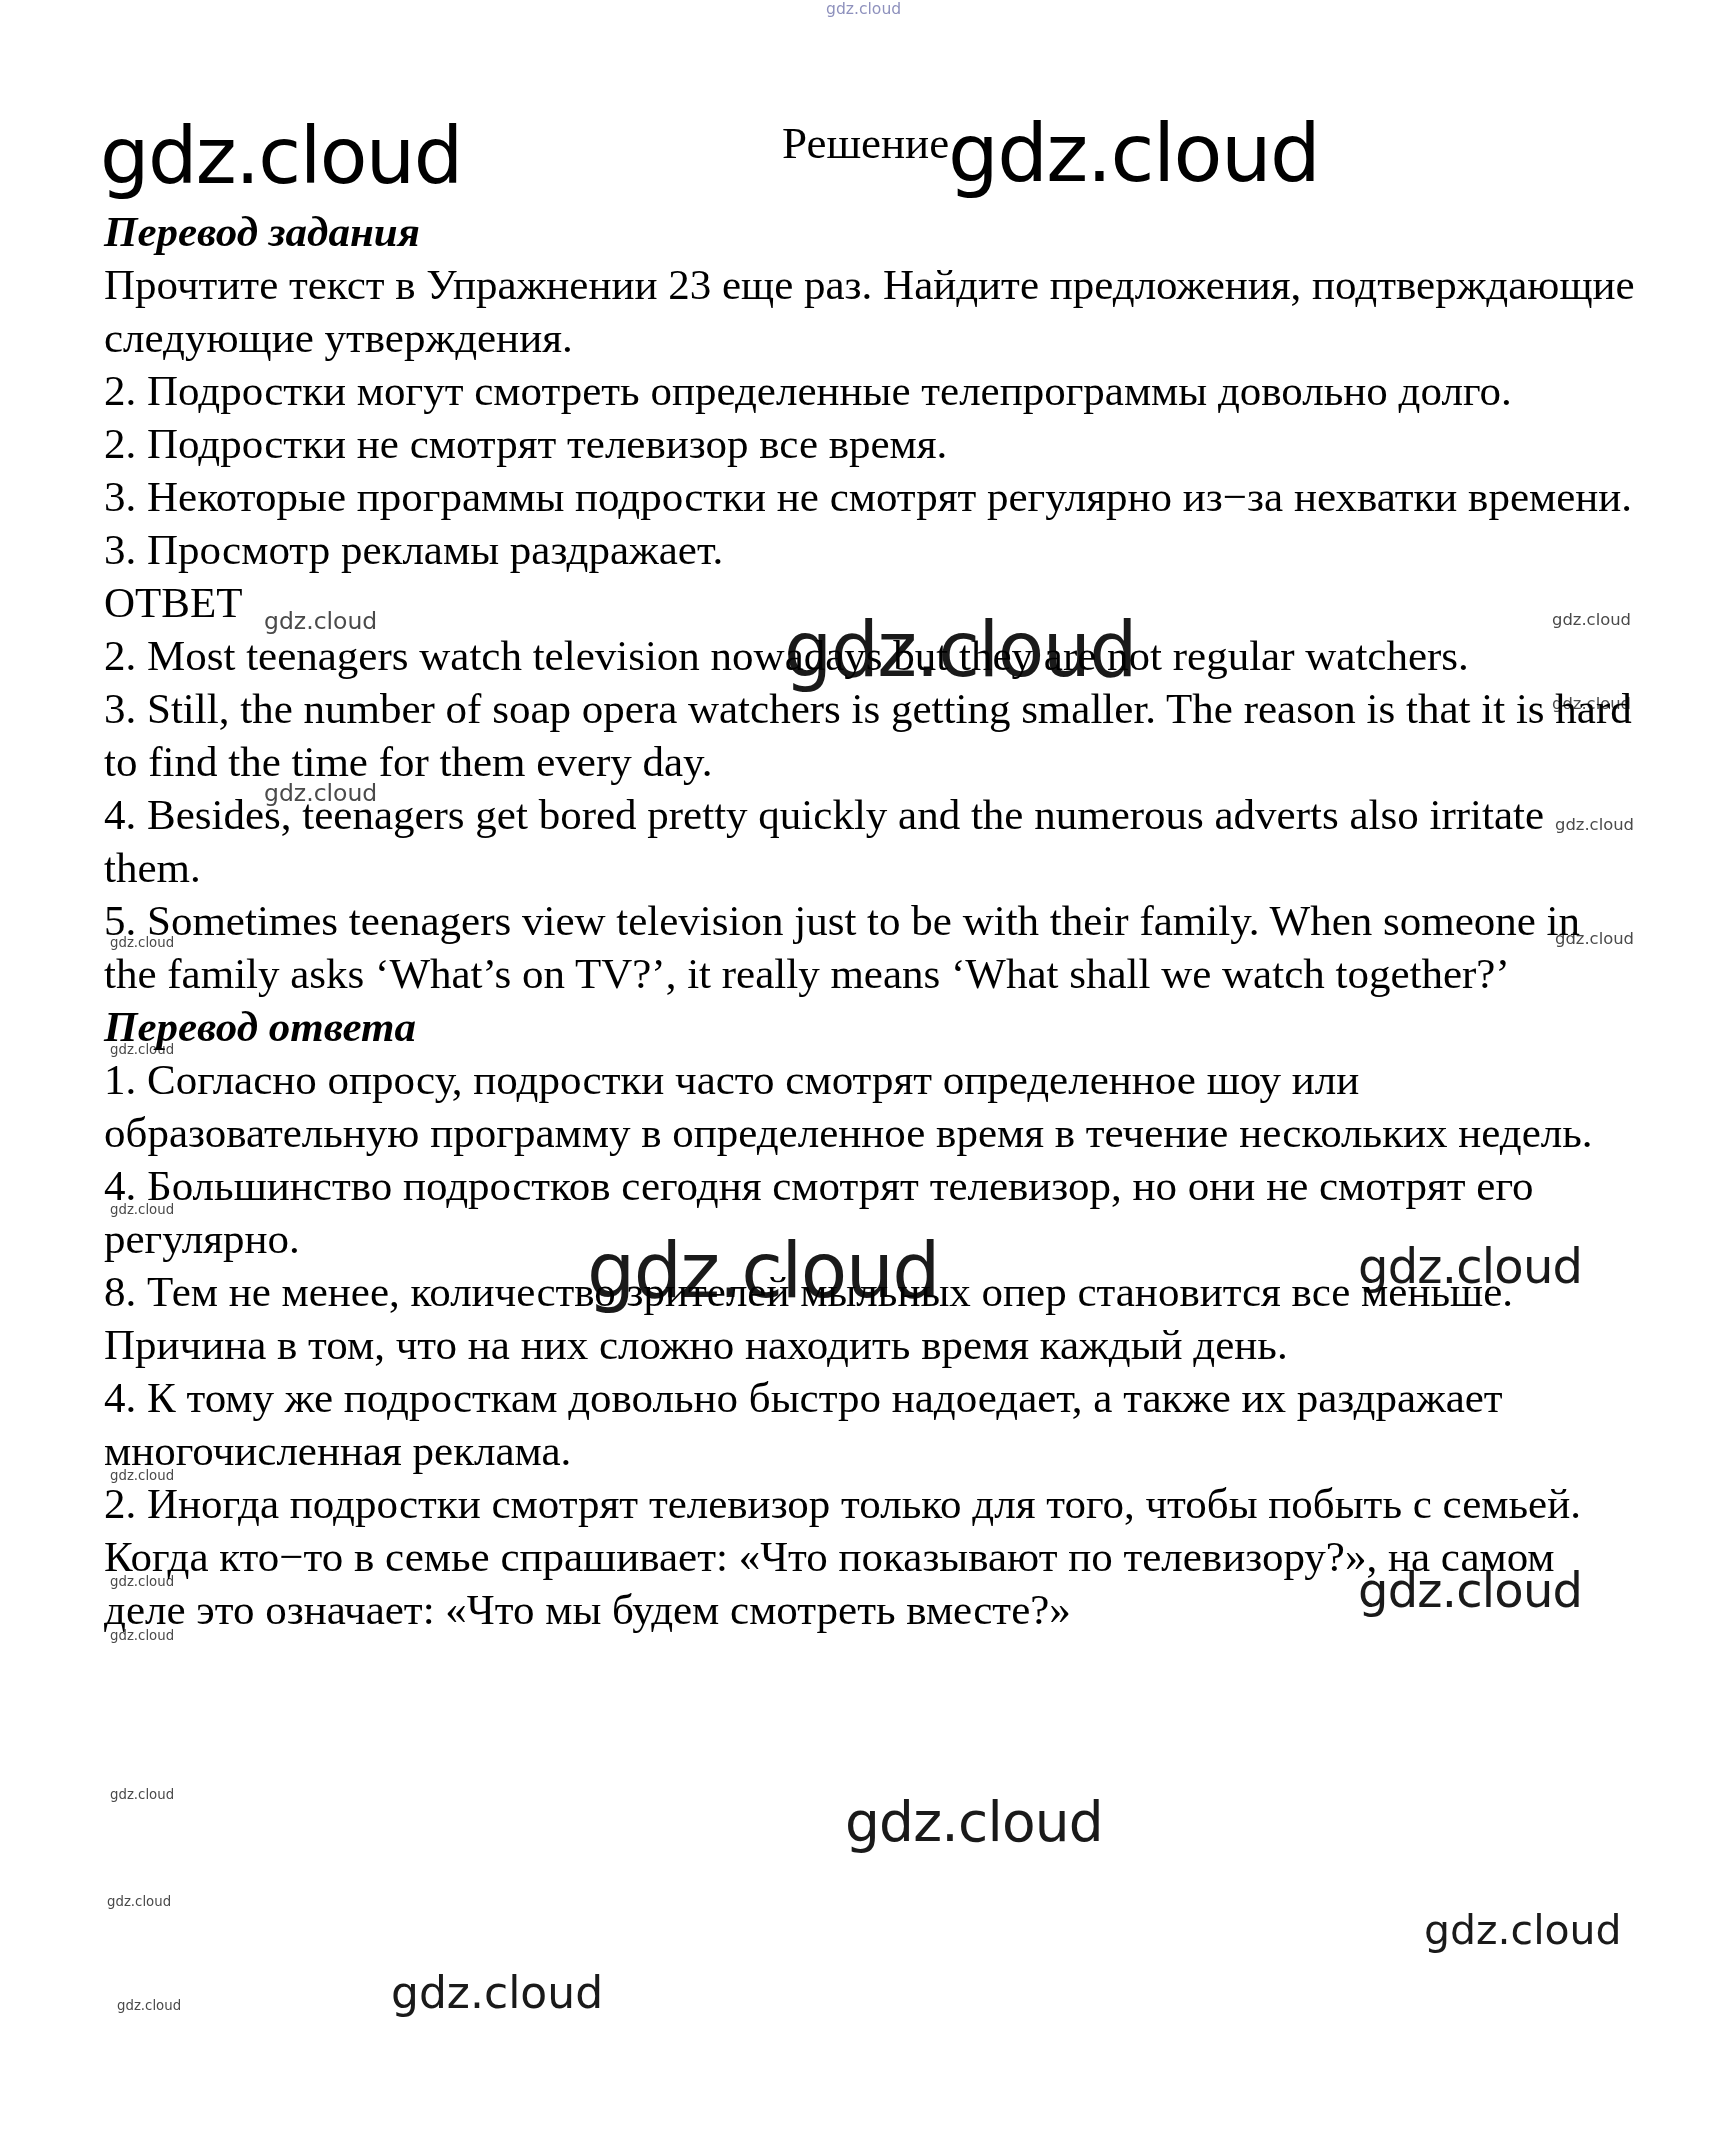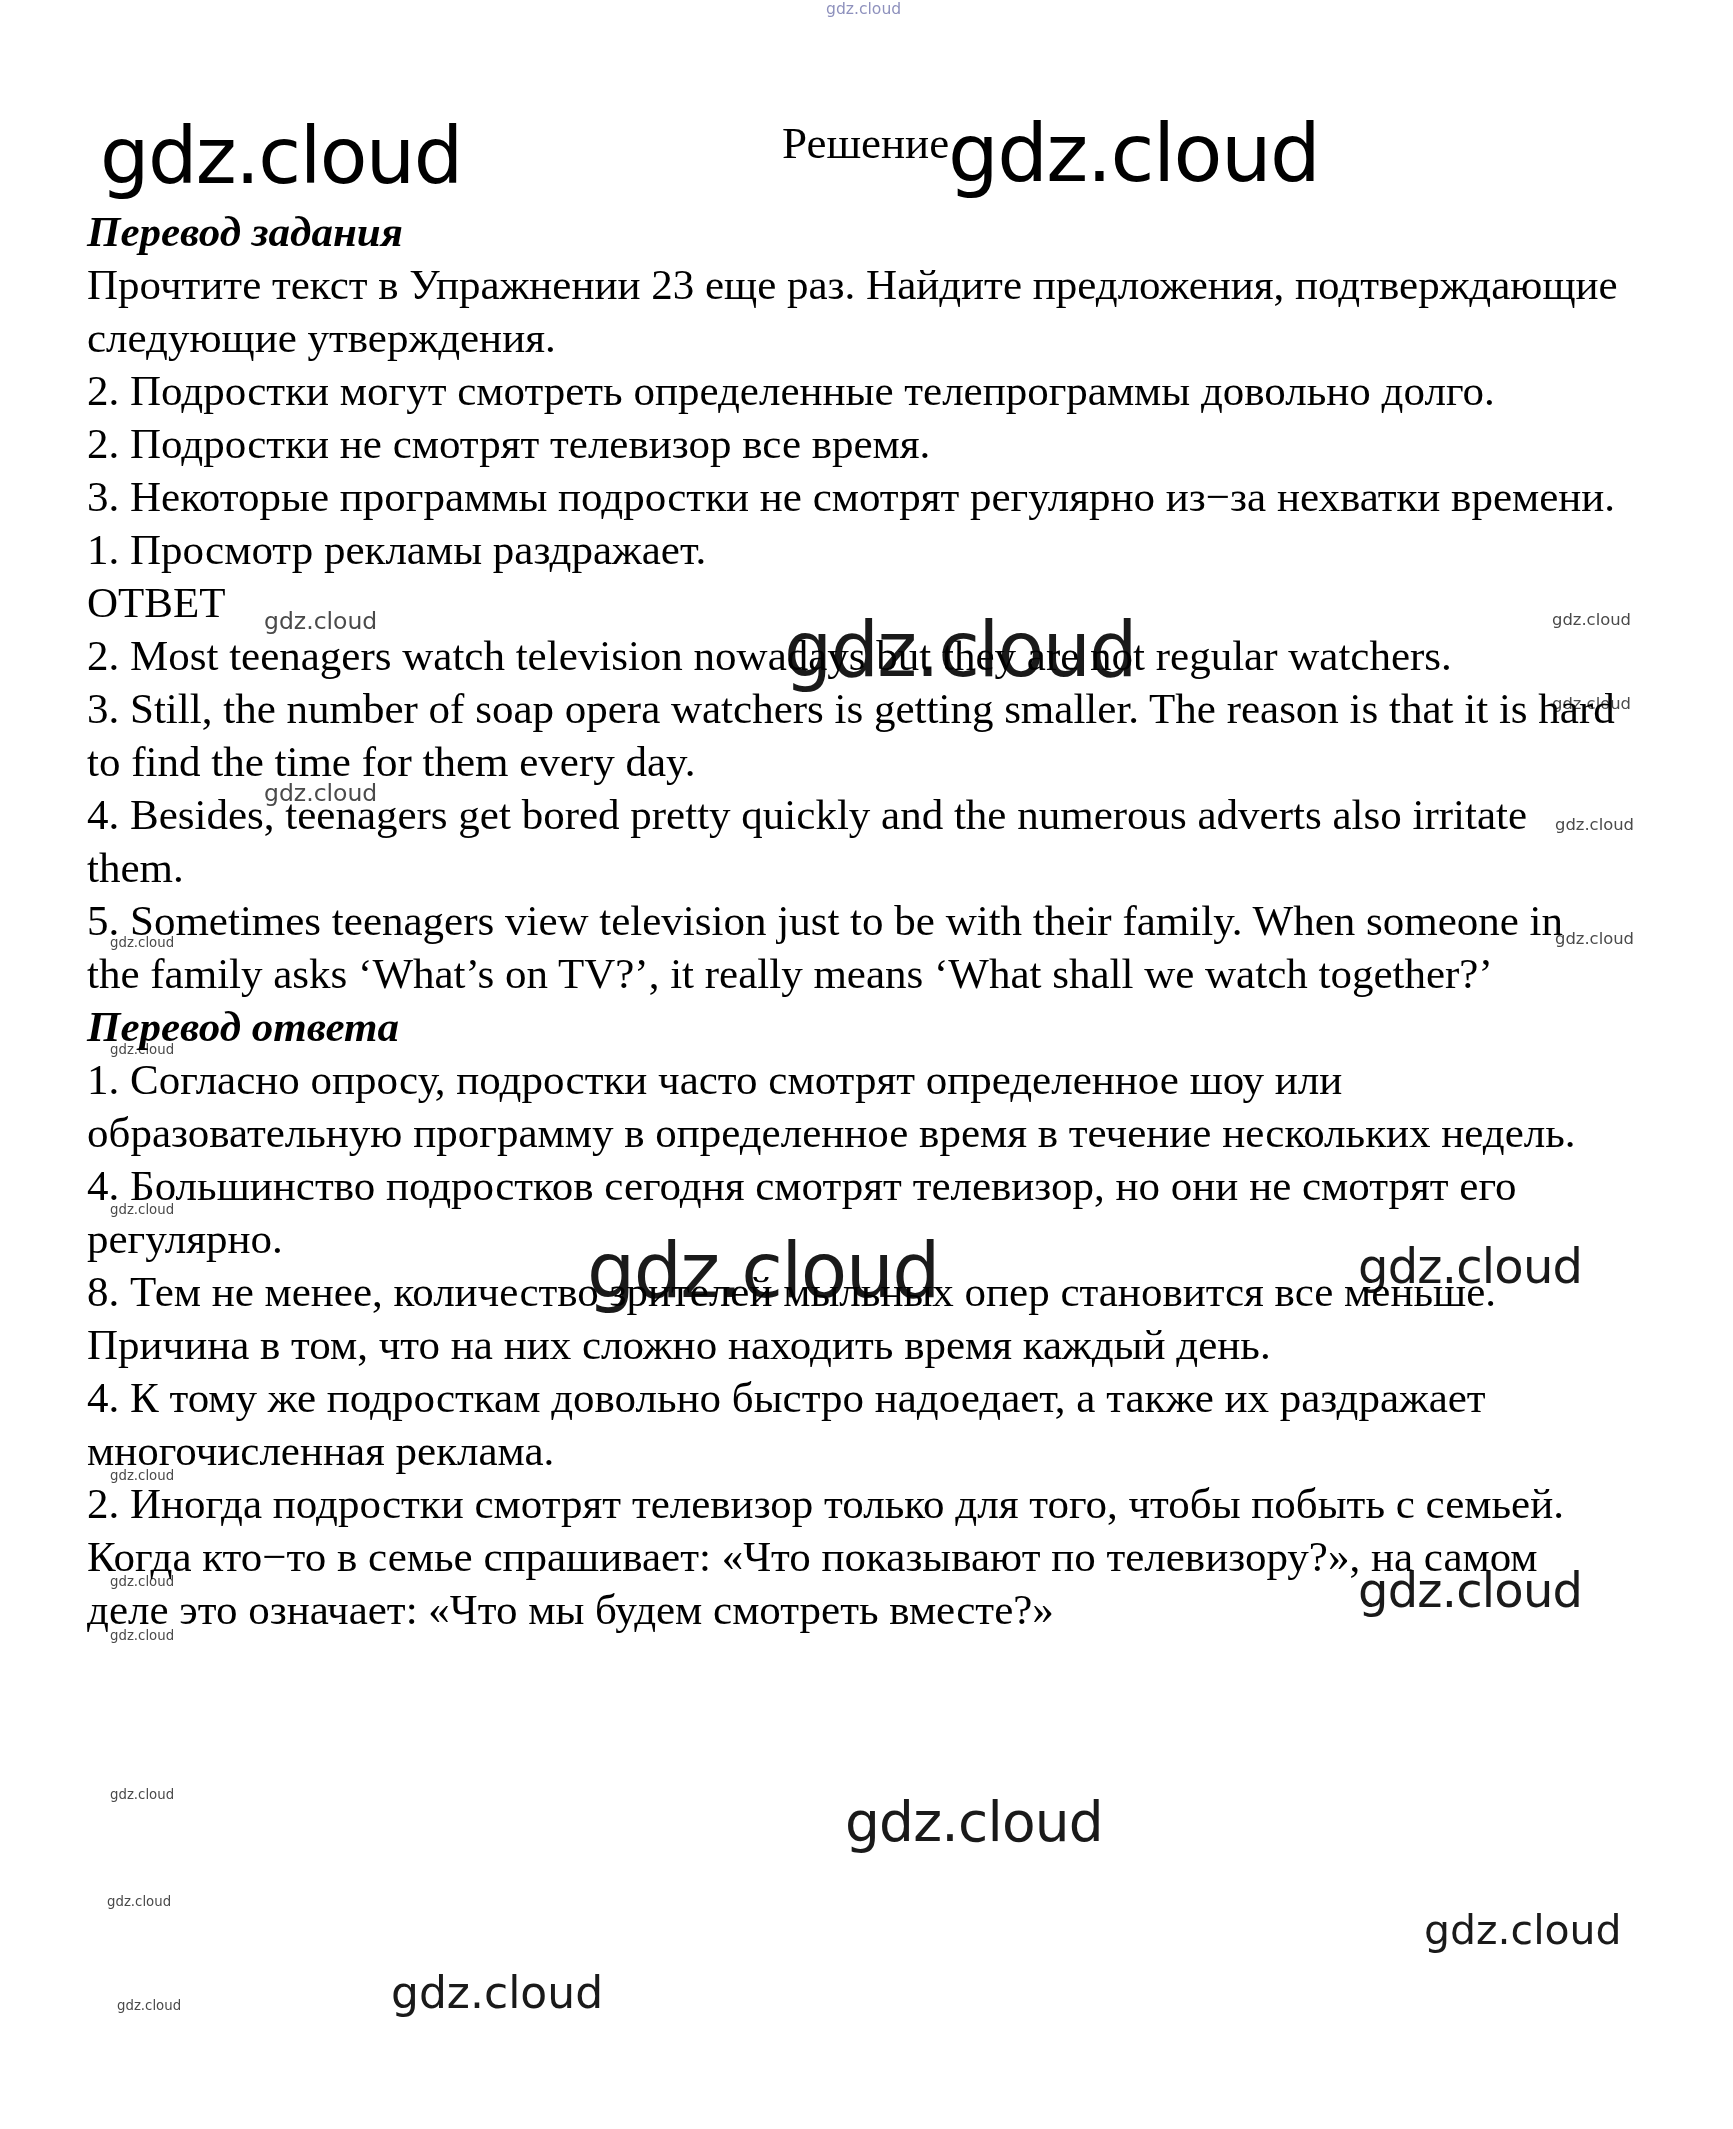--- a/index.html
+++ b/index.html
@@ -24,21 +24,21 @@
   }
   .logo-left  { left:100px; top:117px; font-size:78px; }
   .logo-right { left:948px; top:114px; font-size:80px; }
   .solution-label {
     position:absolute; left:782px; top:117px;
     font-size:45px; color:var(--c-text,#000);
   }
   
   .content {
     position:absolute;
-    left:87px; top:205px;
+    left:104px; top:205px;
     width:1539px;
     font-size:43px;
     line-height:53px;
   }
   .content p, .content h2 {
     font-size:43px; line-height:53px; font-weight:normal; margin:0;
   }
   .content h2.h-italic { font-weight:bold; font-style:italic; }
   .content h2.h-caps   { font-weight:normal; }
   
@@ -93,21 +93,21 @@
   <div class="solution-label">Решение</div>
   <div class="logo logo-right">gdz.cloud</div>
 
   <main class="content">
 
     <h2 class="h-italic">Перевод задания</h2>
     <p>Прочтите текст в Упражнении 23 еще раз. Найдите предложения, подтверждающие следующие утверждения.</p>
     <p>2. Подростки могут смотреть определенные телепрограммы довольно долго.</p>
     <p>2. Подростки не смотрят телевизор все время.</p>
     <p>3. Некоторые программы подростки не смотрят регулярно из−за нехватки времени.</p>
-    <p>1. Просмотр рекламы раздражает.</p>
+    <p>3. Просмотр рекламы раздражает.</p>
 
     <h2 class="h-caps">ОТВЕТ</h2>
     <p>2. Most teenagers watch television nowadays but they are not regular watchers.</p>
     <p>3. Still, the number of soap opera watchers is getting smaller. The reason is that it is hard to find the time for them every day.</p>
     <p>4. Besides, teenagers get bored pretty quickly and the numerous adverts also irritate them.</p>
     <p>5. Sometimes teenagers view television just to be with their family. When someone in the family asks ‘What’s on TV?’, it really means ‘What shall we watch together?’</p>
 
     <h2 class="h-italic">Перевод ответа</h2>
     <p>1. Согласно опросу, подростки часто смотрят определенное шоу или образовательную программу в определенное время в течение нескольких недель.</p>
     <p>4. Большинство подростков сегодня смотрят телевизор, но они не смотрят его регулярно.</p>

